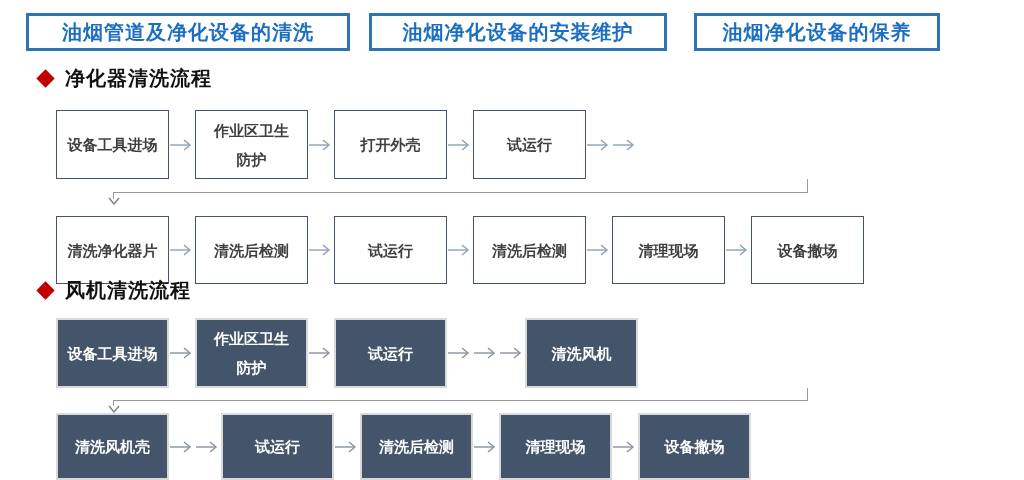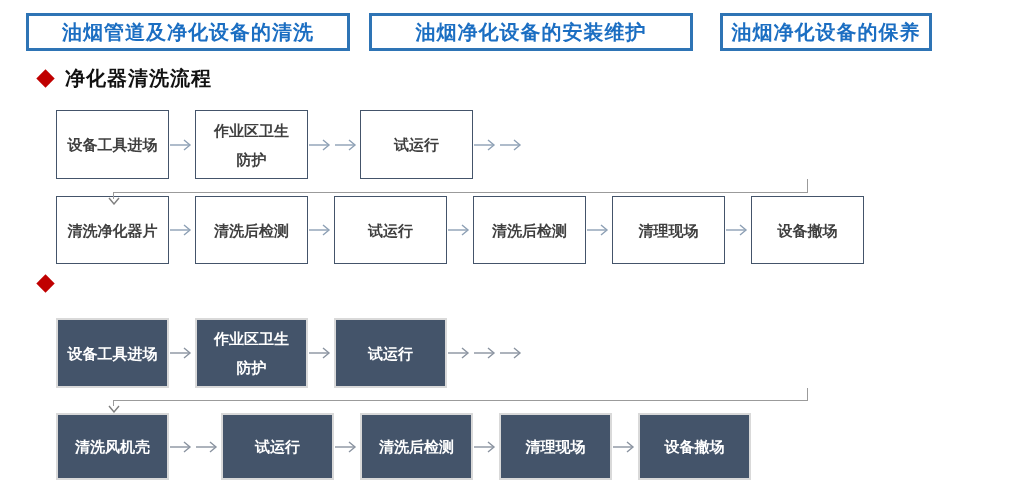--- a/index.html
+++ b/index.html
@@ -36,22 +36,22 @@
   .vline{position:absolute;width:1px;background:#9B9B9B;}
   .hline{position:absolute;height:1px;background:#9B9B9B;}
   .down-arrow{position:absolute;color:#7f7f7f;line-height:0;}
 </style>
 </head>
 <body>
 
 <div class="canvas">
 
   <div class="htab" style="left:26px;width:324px">油烟管道及净化设备的清洗</div>
-  <div class="htab" style="left:369px;width:324px">油烟净化设备的安装维护</div>
-  <div class="htab" style="left:720px;width:212px">油烟净化设备的保养</div>
+  <div class="htab" style="left:369px;width:298px">油烟净化设备的安装维护</div>
+  <div class="htab" style="left:694px;width:246px">油烟净化设备的保养</div>
 
   <div class="sec-title" style="top:65px">
     <span class="diamond"></span>
     <span class="sec-title-text">净化器清洗流程</span>
   </div>
 
   <div class="flow-row light" style="top:110px;--h:69px">
       <div class="fbox">设备工具进场</div>
       <span class="gap-arrow">
         <svg width="26" height="14" viewBox="0 0 26 14">
@@ -60,41 +60,42 @@
         </svg>
       </span>
       <div class="fbox">作业区卫生
 防护</div>
       <span class="gap-arrow">
         <svg width="26" height="14" viewBox="0 0 26 14">
           <line x1="1" y1="7" x2="20" y2="7" stroke="currentColor" stroke-width="1.4"></line>
           <polyline points="15,2 21,7 15,12" fill="none" stroke="currentColor" stroke-width="1.4"></polyline>
         </svg>
       </span>
-      <span class="gap-arrow">
-        <svg width="26" height="14" viewBox="0 0 26 14">
-          <line x1="1" y1="7" x2="20" y2="7" stroke="currentColor" stroke-width="1.4"></line>
-          <polyline points="15,2 21,7 15,12" fill="none" stroke="currentColor" stroke-width="1.4"></polyline>
-        </svg>
-      </span>
-      <div class="fbox">试运行</div>
-      <span class="gap-arrow">
-        <svg width="26" height="14" viewBox="0 0 26 14">
-          <line x1="1" y1="7" x2="20" y2="7" stroke="currentColor" stroke-width="1.4"></line>
-          <polyline points="15,2 21,7 15,12" fill="none" stroke="currentColor" stroke-width="1.4"></polyline>
-        </svg>
-      </span>
-      <span class="gap-arrow">
-        <svg width="26" height="14" viewBox="0 0 26 14">
-          <line x1="1" y1="7" x2="20" y2="7" stroke="currentColor" stroke-width="1.4"></line>
-          <polyline points="15,2 21,7 15,12" fill="none" stroke="currentColor" stroke-width="1.4"></polyline>
-        </svg>
-      </span>
-    </div>
-  <div class="flow-row light" style="top:196px;--h:68px">
+      <div class="fbox">打开外壳</div>
+      <span class="gap-arrow">
+        <svg width="26" height="14" viewBox="0 0 26 14">
+          <line x1="1" y1="7" x2="20" y2="7" stroke="currentColor" stroke-width="1.4"></line>
+          <polyline points="15,2 21,7 15,12" fill="none" stroke="currentColor" stroke-width="1.4"></polyline>
+        </svg>
+      </span>
+      <div class="fbox">试运行</div>
+      <span class="gap-arrow">
+        <svg width="26" height="14" viewBox="0 0 26 14">
+          <line x1="1" y1="7" x2="20" y2="7" stroke="currentColor" stroke-width="1.4"></line>
+          <polyline points="15,2 21,7 15,12" fill="none" stroke="currentColor" stroke-width="1.4"></polyline>
+        </svg>
+      </span>
+      <span class="gap-arrow">
+        <svg width="26" height="14" viewBox="0 0 26 14">
+          <line x1="1" y1="7" x2="20" y2="7" stroke="currentColor" stroke-width="1.4"></line>
+          <polyline points="15,2 21,7 15,12" fill="none" stroke="currentColor" stroke-width="1.4"></polyline>
+        </svg>
+      </span>
+    </div>
+  <div class="flow-row light" style="top:216px;--h:68px">
       <div class="fbox">清洗净化器片</div>
       <span class="gap-arrow">
         <svg width="26" height="14" viewBox="0 0 26 14">
           <line x1="1" y1="7" x2="20" y2="7" stroke="currentColor" stroke-width="1.4"></line>
           <polyline points="15,2 21,7 15,12" fill="none" stroke="currentColor" stroke-width="1.4"></polyline>
         </svg>
       </span>
       <div class="fbox">清洗后检测</div>
       <span class="gap-arrow">
         <svg width="26" height="14" viewBox="0 0 26 14">
@@ -130,20 +131,21 @@
   <div class="hline" style="left:113px;top:192px;width:695px"></div>
   <div class="vline" style="left:113px;top:192px;height:7px"></div>
   <div class="down-arrow" style="left:108px;top:197px">
     <svg width="12" height="8" viewBox="0 0 12 8">
         <polyline points="1,1 6,7 11,1" fill="none" stroke="currentColor" stroke-width="1.4"></polyline>
       </svg>
   </div>
 
   <div class="sec-title" style="top:277px">
     <span class="diamond"></span>
+    <span class="sec-title-text">风机清洗流程</span>
   </div>
 
   <div class="flow-row dark" style="top:318px;--h:70px">
       <div class="fbox">设备工具进场</div>
       <span class="gap-arrow">
         <svg width="26" height="14" viewBox="0 0 26 14">
           <line x1="1" y1="7" x2="20" y2="7" stroke="currentColor" stroke-width="1.4"></line>
           <polyline points="15,2 21,7 15,12" fill="none" stroke="currentColor" stroke-width="1.4"></polyline>
         </svg>
       </span>
@@ -167,20 +169,21 @@
           <line x1="1" y1="7" x2="20" y2="7" stroke="currentColor" stroke-width="1.4"></line>
           <polyline points="15,2 21,7 15,12" fill="none" stroke="currentColor" stroke-width="1.4"></polyline>
         </svg>
       </span>
       <span class="gap-arrow">
         <svg width="26" height="14" viewBox="0 0 26 14">
           <line x1="1" y1="7" x2="20" y2="7" stroke="currentColor" stroke-width="1.4"></line>
           <polyline points="15,2 21,7 15,12" fill="none" stroke="currentColor" stroke-width="1.4"></polyline>
         </svg>
       </span>
+      <div class="fbox">清洗风机</div>
     </div>
   <div class="flow-row dark" style="top:413px;--h:67px">
       <div class="fbox">清洗风机壳</div>
       <span class="gap-arrow">
         <svg width="26" height="14" viewBox="0 0 26 14">
           <line x1="1" y1="7" x2="20" y2="7" stroke="currentColor" stroke-width="1.4"></line>
           <polyline points="15,2 21,7 15,12" fill="none" stroke="currentColor" stroke-width="1.4"></polyline>
         </svg>
       </span>
       <span class="gap-arrow">

